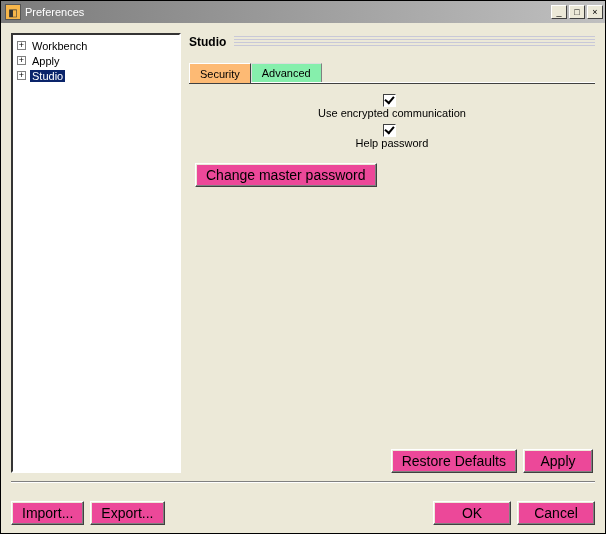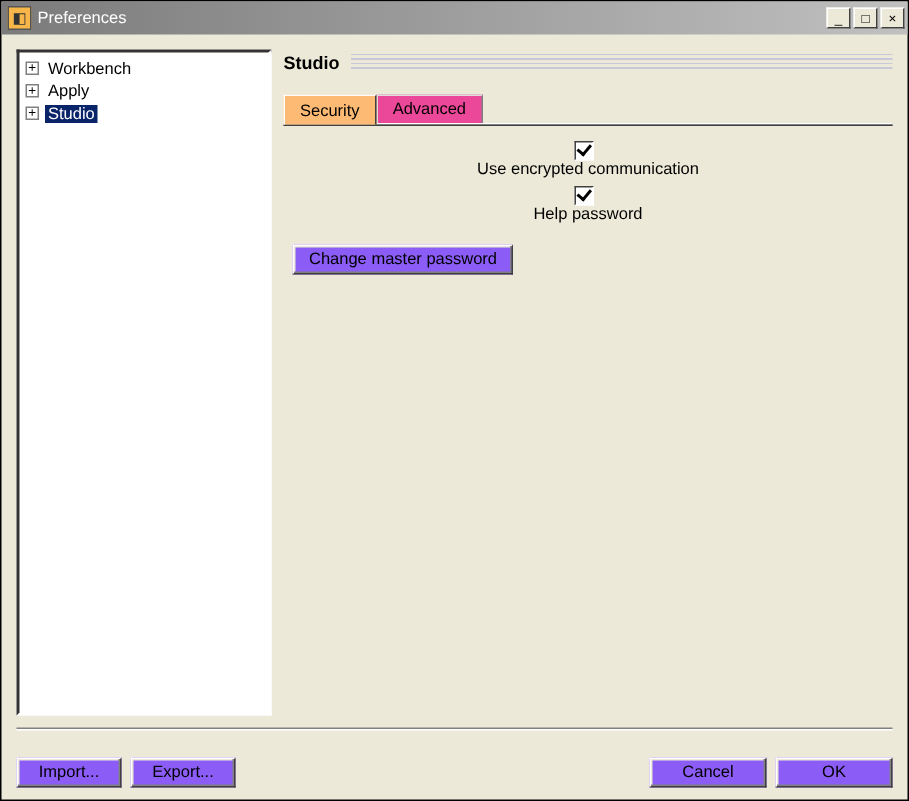--- a/index.html
+++ b/index.html
@@ -123,21 +123,21 @@
     display: flex;
     align-items: flex-end;
     margin-top: 6px;
     position: relative;
     z-index: 2;
   }
   .tab {
     padding: 3px 10px 3px 10px;
     border: 1px solid #808080;
     border-bottom: none;
-    background: #ec4899;
+    background: #86efac;
     margin-right: 0px;
     cursor: default;
     position: relative;
   }
   .tab.active {
     border-top: 1px solid #fff;
     border-left: 1px solid #fff;
     border-right: 1px solid #404040;
     background: #fdba74;
     z-index: 3;
@@ -179,28 +179,28 @@
   }
   .checkbox.checked::after {
     content: "";
     width: 7px; height: 4px;
     border-left: 2px solid #000;
     border-bottom: 2px solid #000;
     transform: rotate(-50deg);
     margin-top: -3px;
   }
   .btn {
-    background: #8b5cf6;
+    background: #ec4899;
     border: 1px solid #404040;
     border-top-color: #fff;
     border-left-color: #fff;
     box-shadow: inset -1px -1px 0 #808080, inset 1px 1px 0 #ece9d8;
     padding: 3px 10px;
     font-family: inherit;
-    font-size: 11px;
+    font-size: 14px;
     cursor: default;
     min-width: 70px;
   }
   .btn-wide { min-width: 92px; }
   .change-pw-row { margin-top: 14px; }
   .defaults-row {
     display: flex;
     justify-content: flex-end;
     gap: 6px;
     padding: 4px 2px 0 0;
@@ -281,38 +281,46 @@
               <span class="checkbox checked"></span>
               <span>Help password</span>
             </div>
             <div class="change-pw-row">
               <button class="btn">
                 <span>Change master password</span>
               </button>
             </div>
           </div>
 
+          <div class="defaults-row">
+            <button class="btn btn-wide">
+              <span>Restore Defaults</span>
+            </button>
+            <button class="btn">
+              <span>Apply</span>
+            </button>
+          </div>
         </div>
       </div>
     </div>
 
     <div class="separator"></div>
 
     <div class="bottom-bar">
       <div class="bottom-left">
         <button class="btn">
           <span>Import...</span>
         </button>
         <button class="btn">
           <span>Export...</span>
         </button>
       </div>
       <div class="bottom-right">
         <button class="btn" style="min-width:78px">
-          <span>Cancel</span>
+          <span>OK</span>
         </button>
         <button class="btn" style="min-width:78px">
-          <span>OK</span>
+          <span>Cancel</span>
         </button>
       </div>
     </div>
   </div>
 </div>
 
 </body></html>

